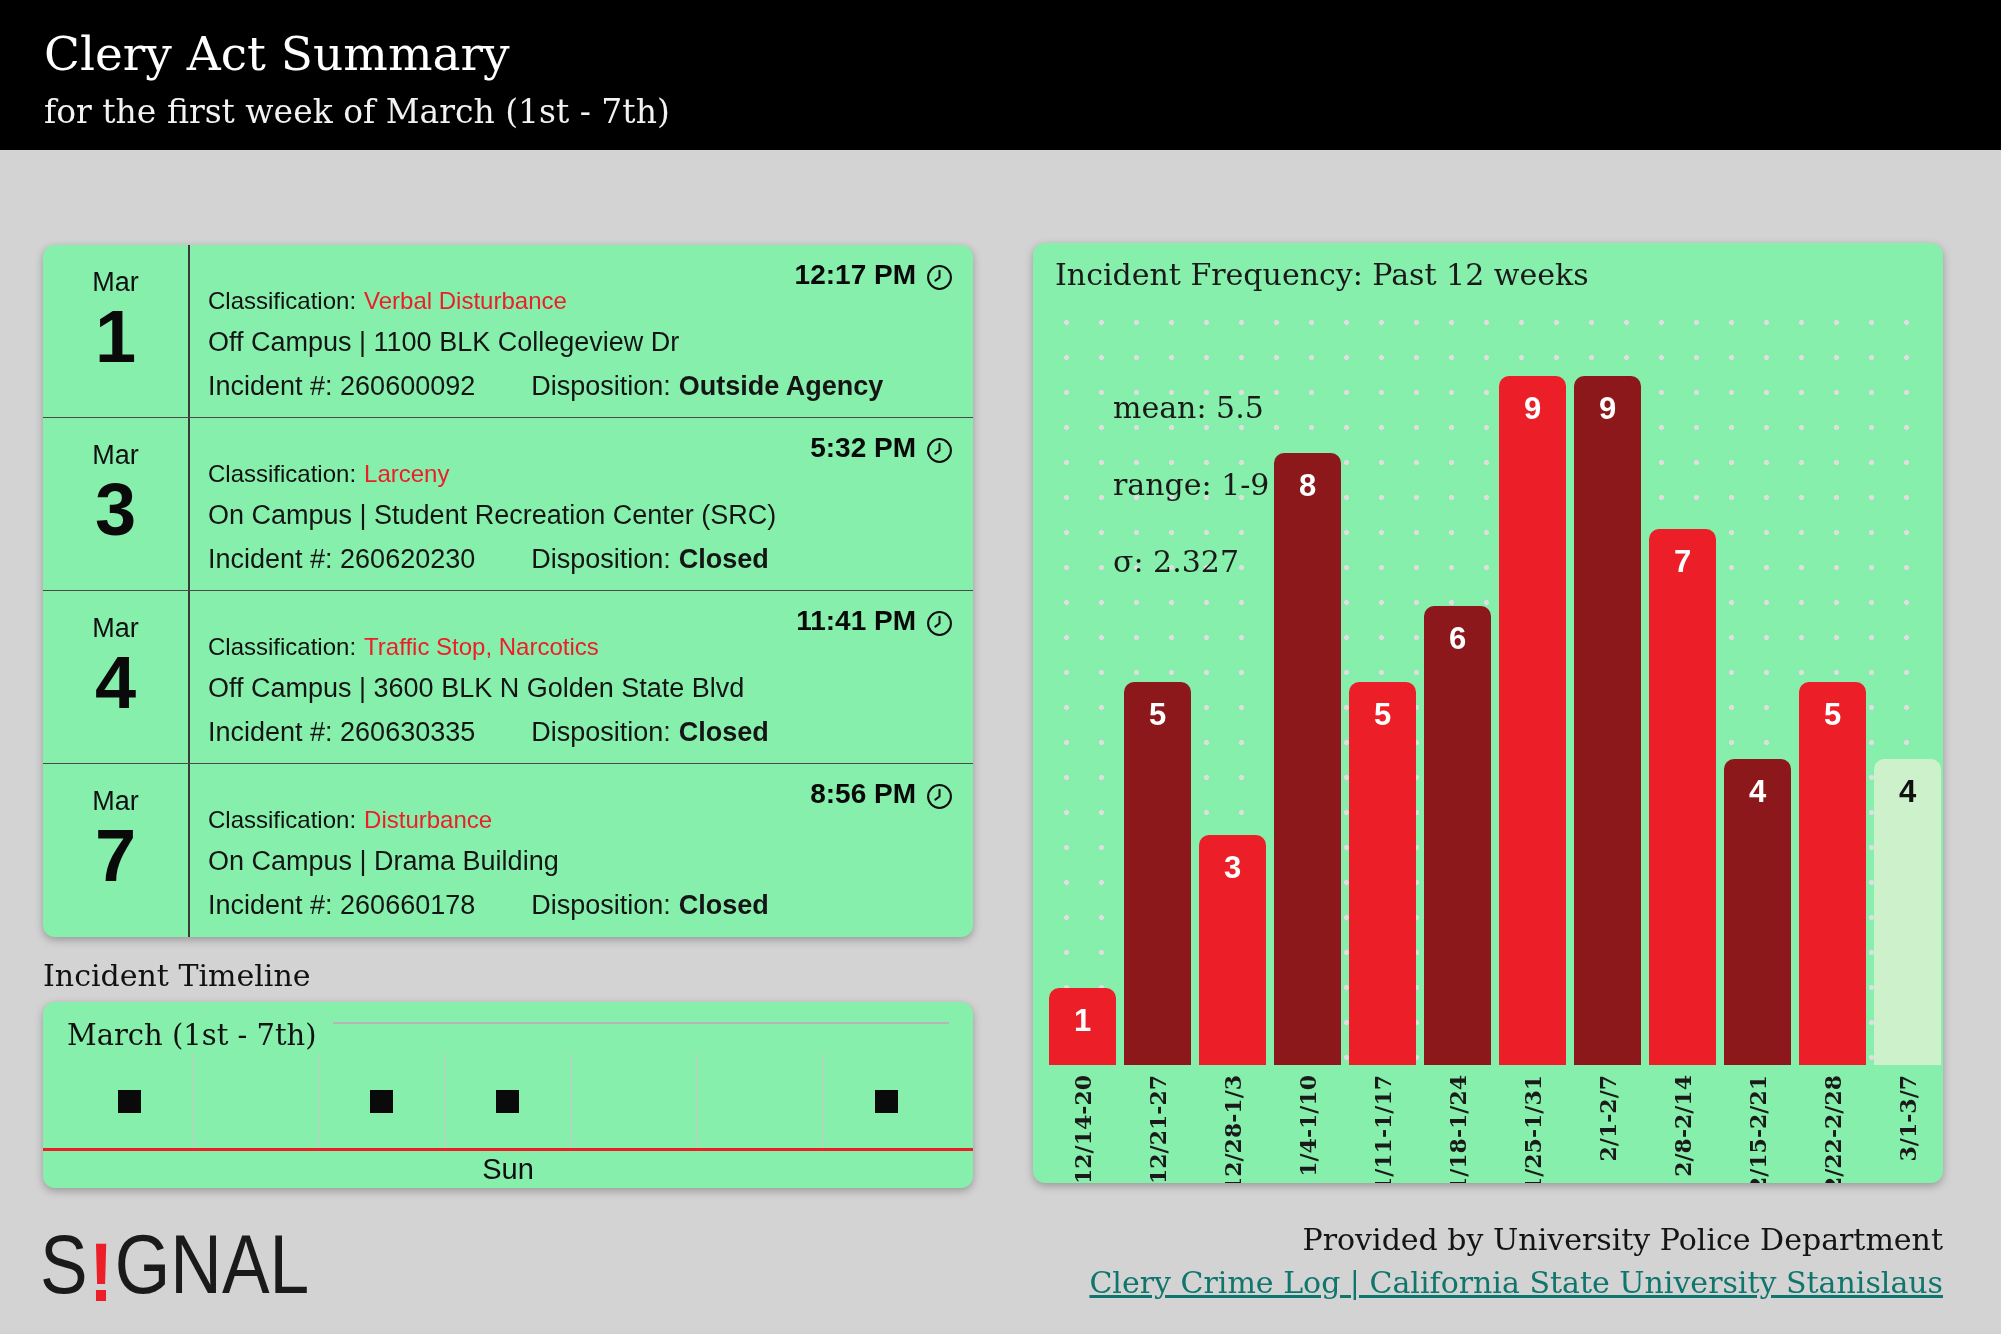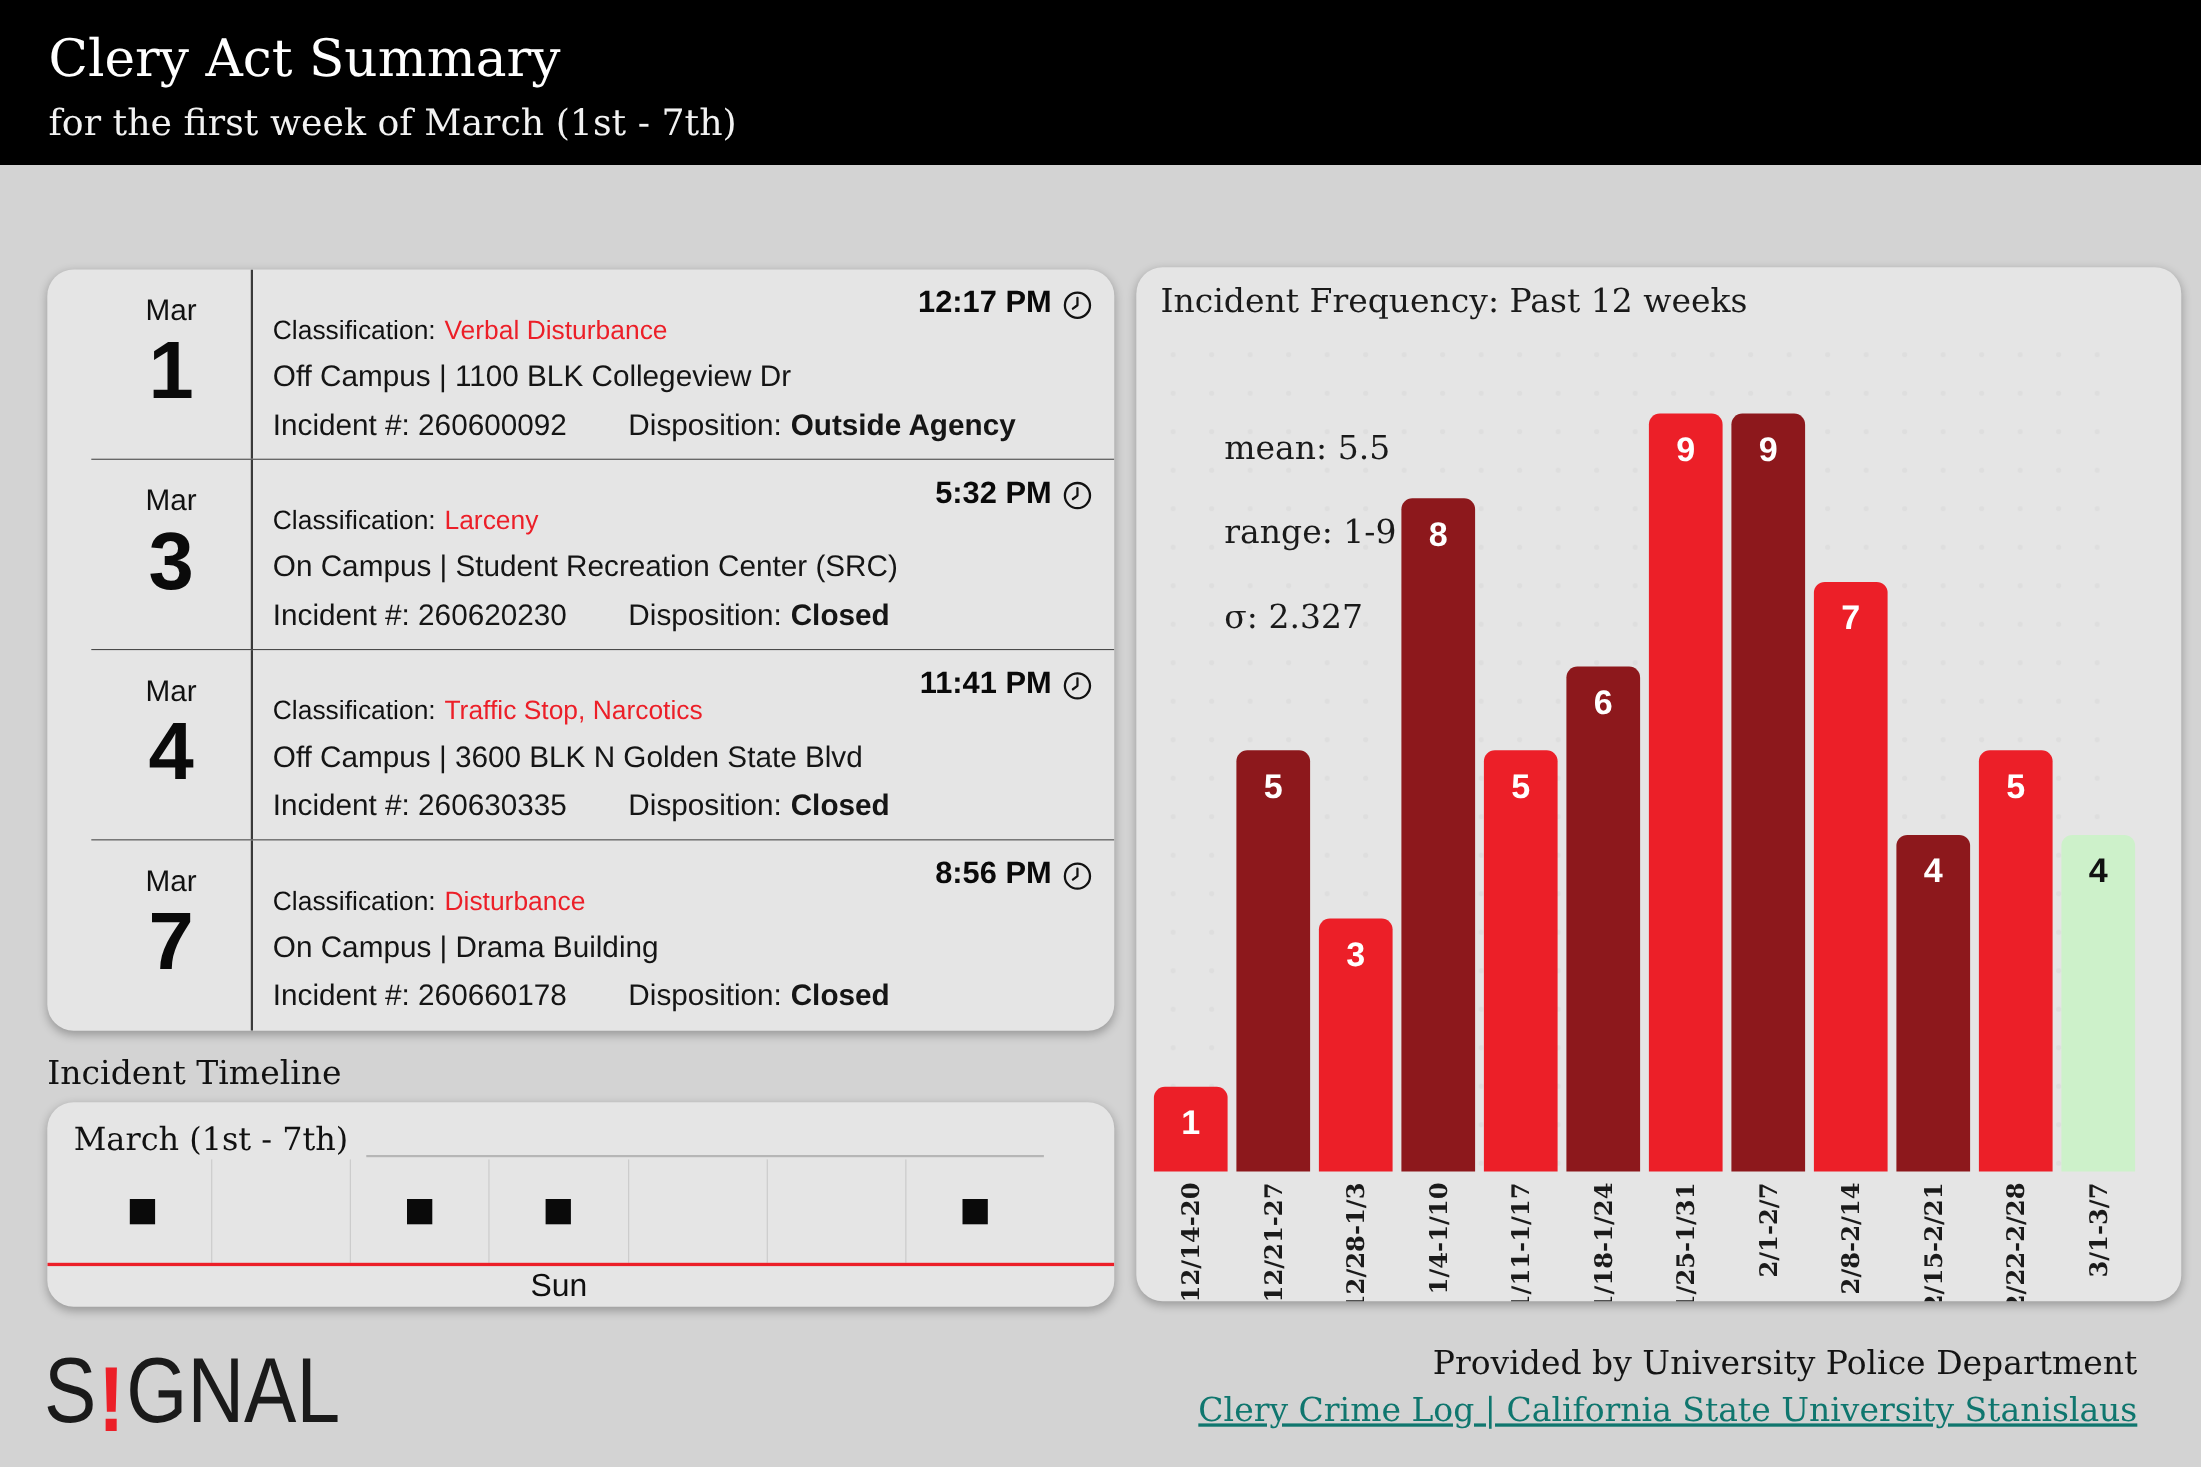--- a/index.html
+++ b/index.html
@@ -5,21 +5,21 @@
   html,body { margin:0; padding:0; }
   body { width:2001px; height:1334px; background:#d3d3d3; font-family:"Liberation Sans", sans-serif; color:#141414; overflow:hidden; }
   .page { position:relative; width:2001px; height:1334px; }
 
   
   .hdr { position:absolute; left:0; top:0; width:2001px; height:150px; background:#000; }
   .hdr-title { position:absolute; left:44px; top:26px; color:#fff; font-family:"DejaVu Serif", serif; font-size:47px; font-weight:500; }
   .hdr-sub   { position:absolute; left:44px; top:92px;  color:#f2f2f2; font-family:"DejaVu Serif", serif; font-size:33px; }
 
   
-  .card { position:absolute; background:#e5e5e5; border-radius:24px; box-shadow:0 3px 9px rgba(0,0,0,.28);padding-left:40px; }
+  .card { position:absolute; background:#86efac; border-radius:12px; box-shadow:0 3px 9px rgba(0,0,0,.28); }
 
   
   .incident-card { left:43px; top:245px; width:930px; height:692px; overflow:hidden; }
   .inc-row { height:173px; display:flex; border-bottom:1.5px solid #4a4a4a; box-sizing:border-box; }
   .inc-row:last-child { border-bottom:none; }
   .inc-date { width:145px; flex:0 0 145px; display:flex; flex-direction:column; align-items:center; padding-top:22px; box-sizing:border-box; }
   .inc-month { font-size:27px; color:#111; }
   .inc-day { font-size:74px; font-weight:bold; line-height:0.95; margin-top:4px; color:#0a0a0a; }
   .inc-content { position:relative; flex:1; border-left:2px solid #3a3a3a; padding:42px 20px 0 18px; box-sizing:border-box; }
   .inc-time { position:absolute; top:14px; right:20px; display:flex; align-items:flex-end; gap:10px; font-size:28px; font-weight:bold; color:#0a0a0a; }
@@ -27,21 +27,21 @@
   .inc-cls { color:#ec1f28; margin-left:8px; }
   .inc-line2 { font-size:27px; margin-top:12px; color:#151515; }
   .inc-line3 { font-size:27px; margin-top:13px; display:flex; color:#151515; }
   .inc-dispo-group { margin-left:56px; }
   .inc-dispo-val { font-weight:bold; margin-left:8px; }
   .clock-icon { width:27px; height:27px; display:inline-block; }
 
   
   .tl-heading { position:absolute; left:43px; top:958px; font-family:"DejaVu Serif", serif; font-size:30px; color:#111; }
   .timeline-card { left:43px; top:1002px; width:930px; height:186px; overflow:hidden; }
-  .tl-head-row { position:absolute; left:24px; top:16px; width:882px; display:flex; align-items:flex-end; }
+  .tl-head-row { position:absolute; left:24px; top:16px; width:882px; display:flex; align-items:flex-start; }
   .tl-month { font-family:"DejaVu Serif", serif; font-size:29px; color:#111; white-space:nowrap; }
   .tl-rule { flex:1; height:2px; background:#b6b6b6; margin-left:16px; margin-top:4px; }
   .tl-days { position:absolute; left:24px; top:52px; width:882px; height:94px; display:flex; }
   .tl-col { flex:1; display:flex; align-items:center; justify-content:center; }
   .tl-col + .tl-col { border-left:1.5px solid #c9c9c9; }
   .tl-square { width:23px; height:23px; background:#0a0a0a; }
   .tl-redline { position:absolute; left:0; top:146px; width:100%; height:3px; background:#ec1f28; }
   .tl-labels { position:absolute; left:24px; top:151px; width:882px; height:33px; display:flex;flex-direction:column; }
   .tl-label { flex:1; text-align:center; font-size:29px; color:#0f0f0f; }
 

